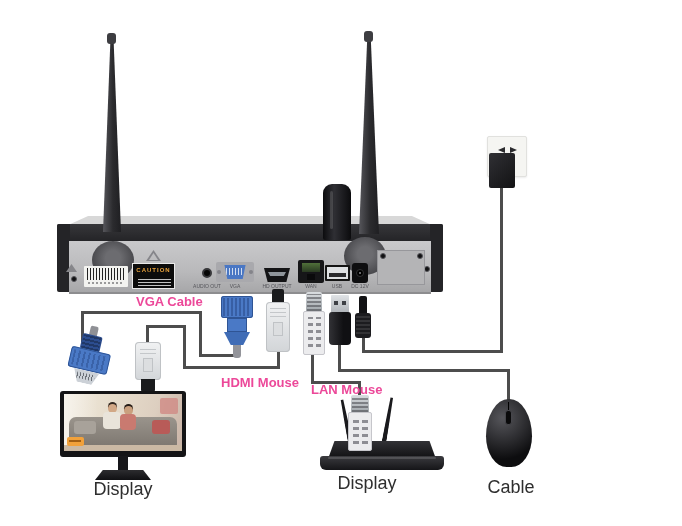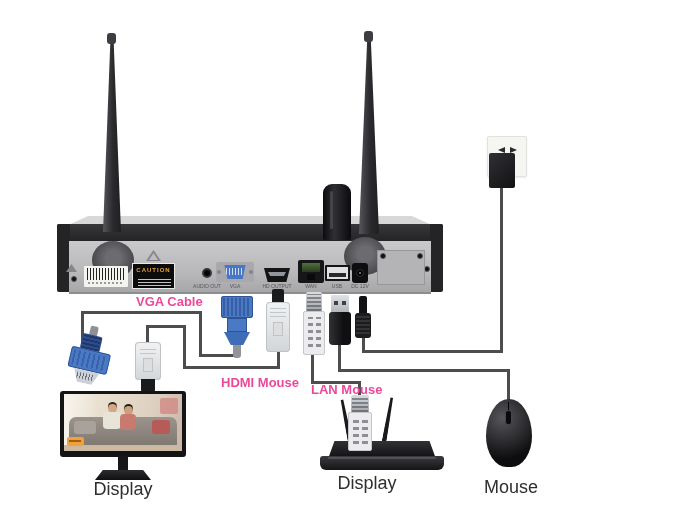--- a/index.html
+++ b/index.html
@@ -235,15 +235,15 @@
     <div class="abs" style="left:0;top:0;width:46px;height:68px;border-radius:50% 50% 46% 46% / 56% 56% 46% 46%;background:radial-gradient(circle at 36% 28%,#56565b,#0d0d0f 72%);"></div>
     <div class="abs" style="left:22px;top:3px;width:1px;height:22px;background:#000;"></div>
     <div class="abs" style="left:19px;top:11px;width:7px;height:15px;background:#0a0a0b;border:1px solid #46464b;border-radius:3px;box-sizing:border-box;"></div>
   </div>
 
   <div class="cable-label" style="left:116px;top:294px;width:64px;">VGA Cable</div>
   <div class="cable-label" style="left:198px;top:375px;width:84px;">HDMI Mouse</div>
   <div class="cable-label" style="left:291px;top:382px;width:68px;">LAN Mouse</div>
   <div class="dev-label" style="left:88px;top:479px;width:70px;">Display</div>
   <div class="dev-label" style="left:336px;top:473px;width:62px;">Display</div>
-  <div class="dev-label" style="left:481px;top:477px;width:60px;">Mouse</div>
+  <div class="dev-label" style="left:481px;top:477px;width:60px;">Cable</div>
 
 </div>
 
 </body></html>

